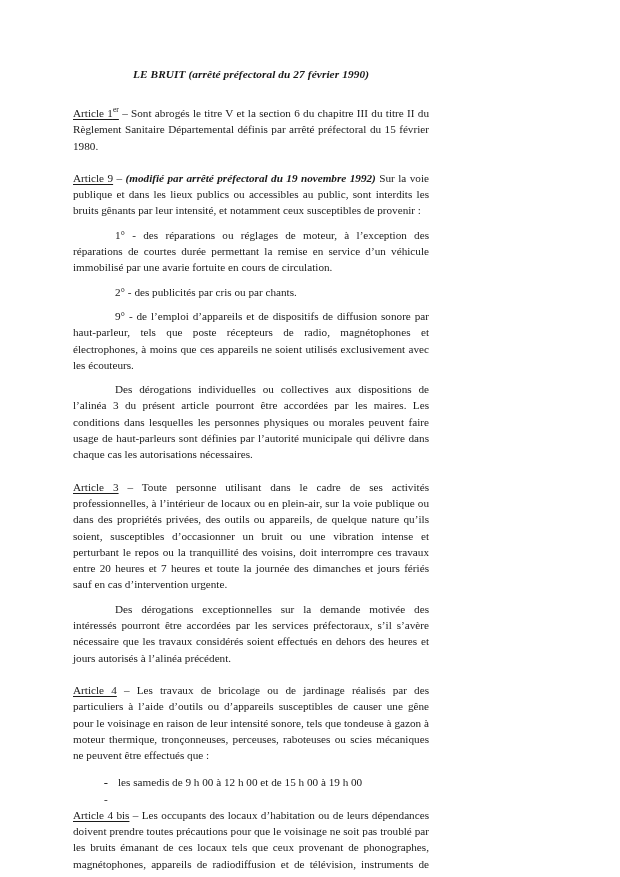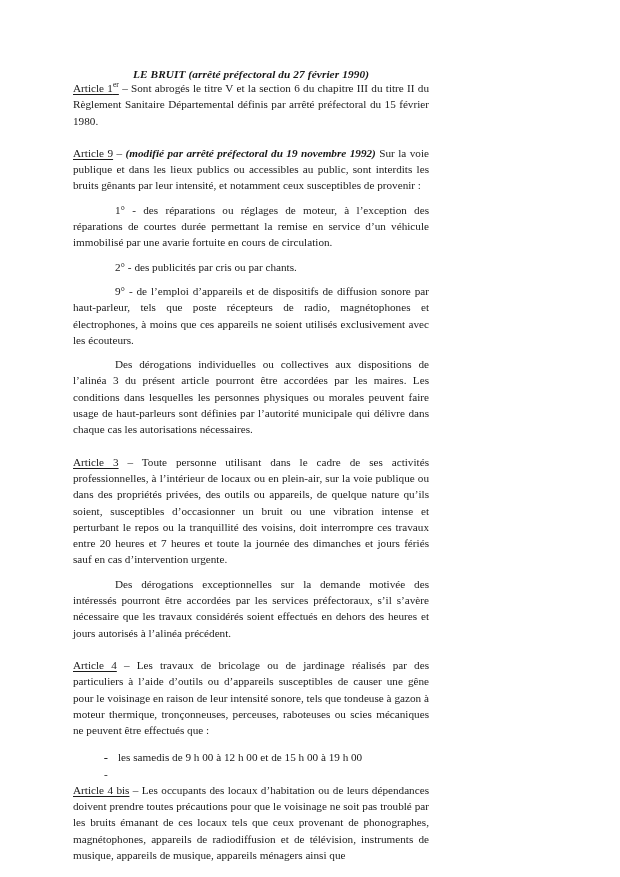--- a/index.html
+++ b/index.html
@@ -32,21 +32,21 @@
     padding-top: 8px;
   }
   .para {
     font-size: 11.2px;
     line-height: 16.3px;
     text-align: justify;
     margin: 0;
     padding: 0;
     hyphens: none;
   }
-  .block-gap-lg { }
+  .block-gap-lg { margin-top: 25px; }
   .block-gap-md { margin-top: 16px; }
   .block-gap-sm { margin-top: 8px; }
   .indent {
     text-indent: 42px;
   }
   .art-label {
     text-decoration: underline;
     text-underline-offset: 2px;
   }
   .art-mod {

